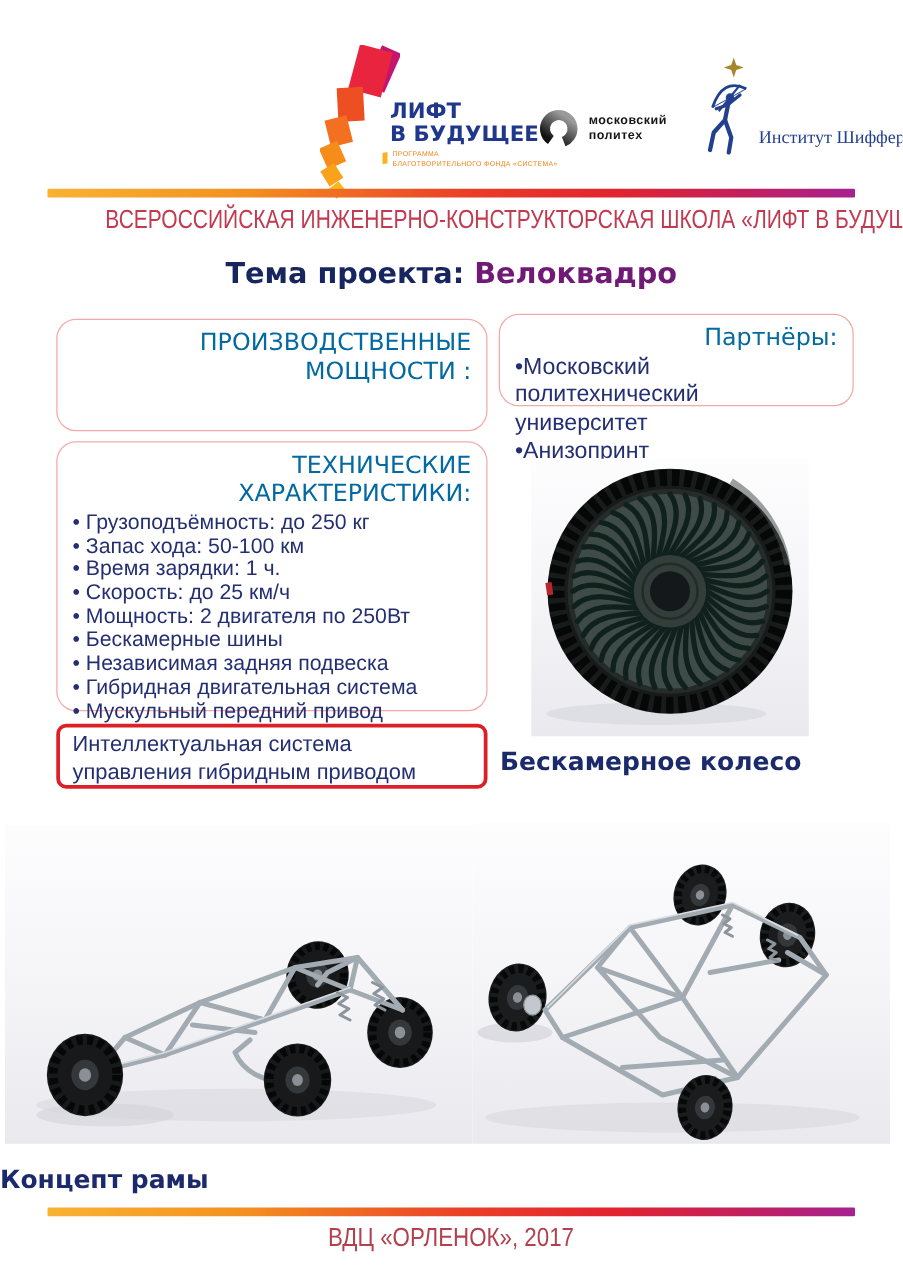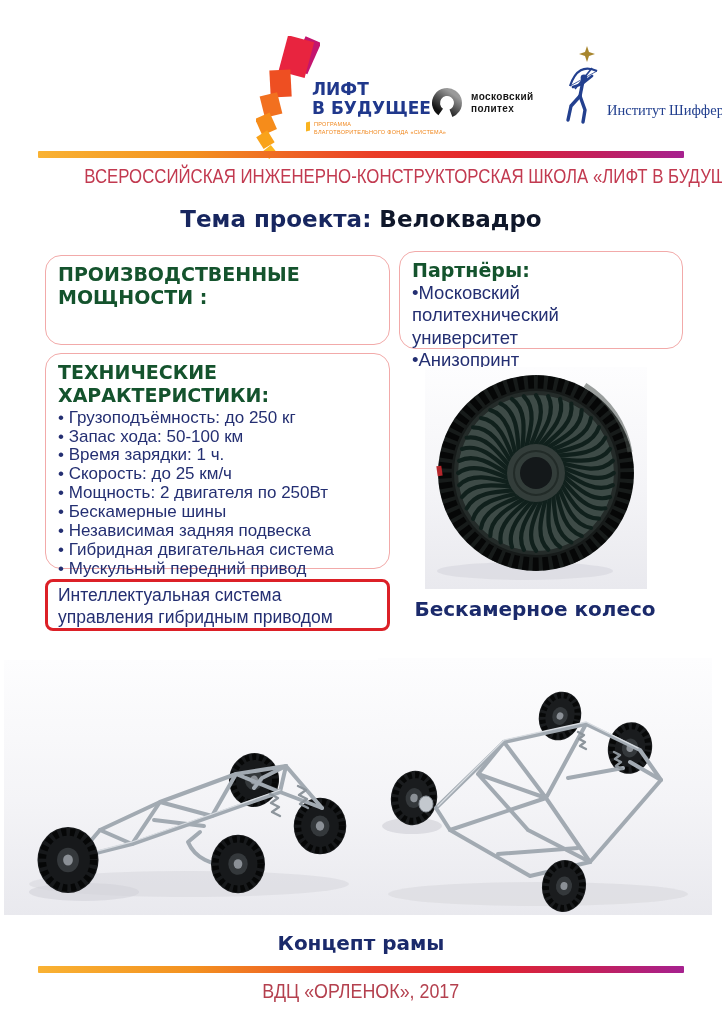--- a/index.html
+++ b/index.html
@@ -27,39 +27,39 @@
     background:linear-gradient(90deg,#f9b233 0%,#f39120 24%,#ea3e28 52%,#e2242e 70%,#c02060 87%,#a6218f 100%);}
   .bar-top{left:38px;top:151px;width:646px;}
   .bar-bottom{left:38px;top:966px;width:646px;}
 
   
   .banner{left:0;top:164px;width:722px;text-align:center;color:#c23a50;font-size:21px;white-space:nowrap;}
   .condensed{display:inline-block;transform:scaleX(.8);transform-origin:center;}
   .project-title{left:0;top:206px;width:722px;text-align:center;font-family:"DejaVu Sans",sans-serif;
                  font-weight:bold;font-size:23px;white-space:nowrap;}
   .project-label{color:#17265f;}
-  .project-value{color:#0f172a;}
+  .project-value{color:#701a75;}
 
   
   .pinkbox{border:1.6px solid #f2aaa9;border-radius:16px;box-sizing:border-box;padding:7px 12px;background:#fff;}
-  .box-title{font-family:"DejaVu Sans",sans-serif;font-weight:bold;font-size:19px;color:#14532d;line-height:1.2;}
+  .box-title{font-family:"DejaVu Sans",sans-serif;font-weight:normal;font-size:19px;color:#0369a1;line-height:1.2;text-align:right;}
   .box-body{font-size:18.5px;color:#242f72;line-height:1.25;margin-top:2px;}
   .box-production{left:45px;top:255px;width:345px;height:90px;}
-  .box-partners{left:399px;top:251px;width:284px;height:98px;}
+  .box-partners{left:399px;top:251px;width:284px;height:74px;}
   .partner-item{font-size:18.5px;color:#242f72;line-height:1.22;}
   .box-specs{left:45px;top:353px;width:345px;height:216px;}
   .spec-item{font-size:17px;color:#242f72;line-height:18.9px;white-space:nowrap;}
   .box-highlight{left:45px;top:579px;width:345px;height:52px;border:3px solid #dc2027;border-radius:8px;
                  box-sizing:border-box;padding:3px 10px;background:#fff;}
   .highlight-text{font-size:17.5px;color:#242f72;line-height:1.25;}
 
   
   .plate{background:linear-gradient(180deg,#fdfdfe 0%,#f4f4f7 55%,#e9e9ee 100%);}
   .fig-wheel{left:425px;top:367px;width:222px;height:222px;}
-  .caption{font-family:"DejaVu Sans",sans-serif;font-weight:bold;font-size:20px;color:#1b2a6b;text-align:center;white-space:nowrap;}
+  .caption{font-family:"DejaVu Sans",sans-serif;font-weight:bold;font-size:20px;color:#1b2a6b;text-align:left;white-space:nowrap;}
   .cap-wheel{left:400px;top:597px;width:270px;}
   .fig-frame-left{left:4px;top:660px;width:374px;height:255px;}
   .fig-frame-right{left:378px;top:658px;width:334px;height:257px;}
   .cap-frame{left:0;top:931px;width:722px;}
   .footer-line{left:0;top:979px;width:722px;text-align:center;color:#b4404e;font-size:21px;white-space:nowrap;}
 
   #swirl path{fill:none;stroke:#10201c;stroke-width:4.2;stroke-linecap:round;}
   .tube{fill:none;stroke:#a2aab2;stroke-width:4;stroke-linecap:round;stroke-linejoin:round;}
   .tube-hi{fill:none;stroke:#d9dde2;stroke-width:1.3;stroke-linecap:round;}
   .spring{fill:none;stroke:#8d959c;stroke-width:2.4;stroke-linecap:round;stroke-linejoin:round;}

